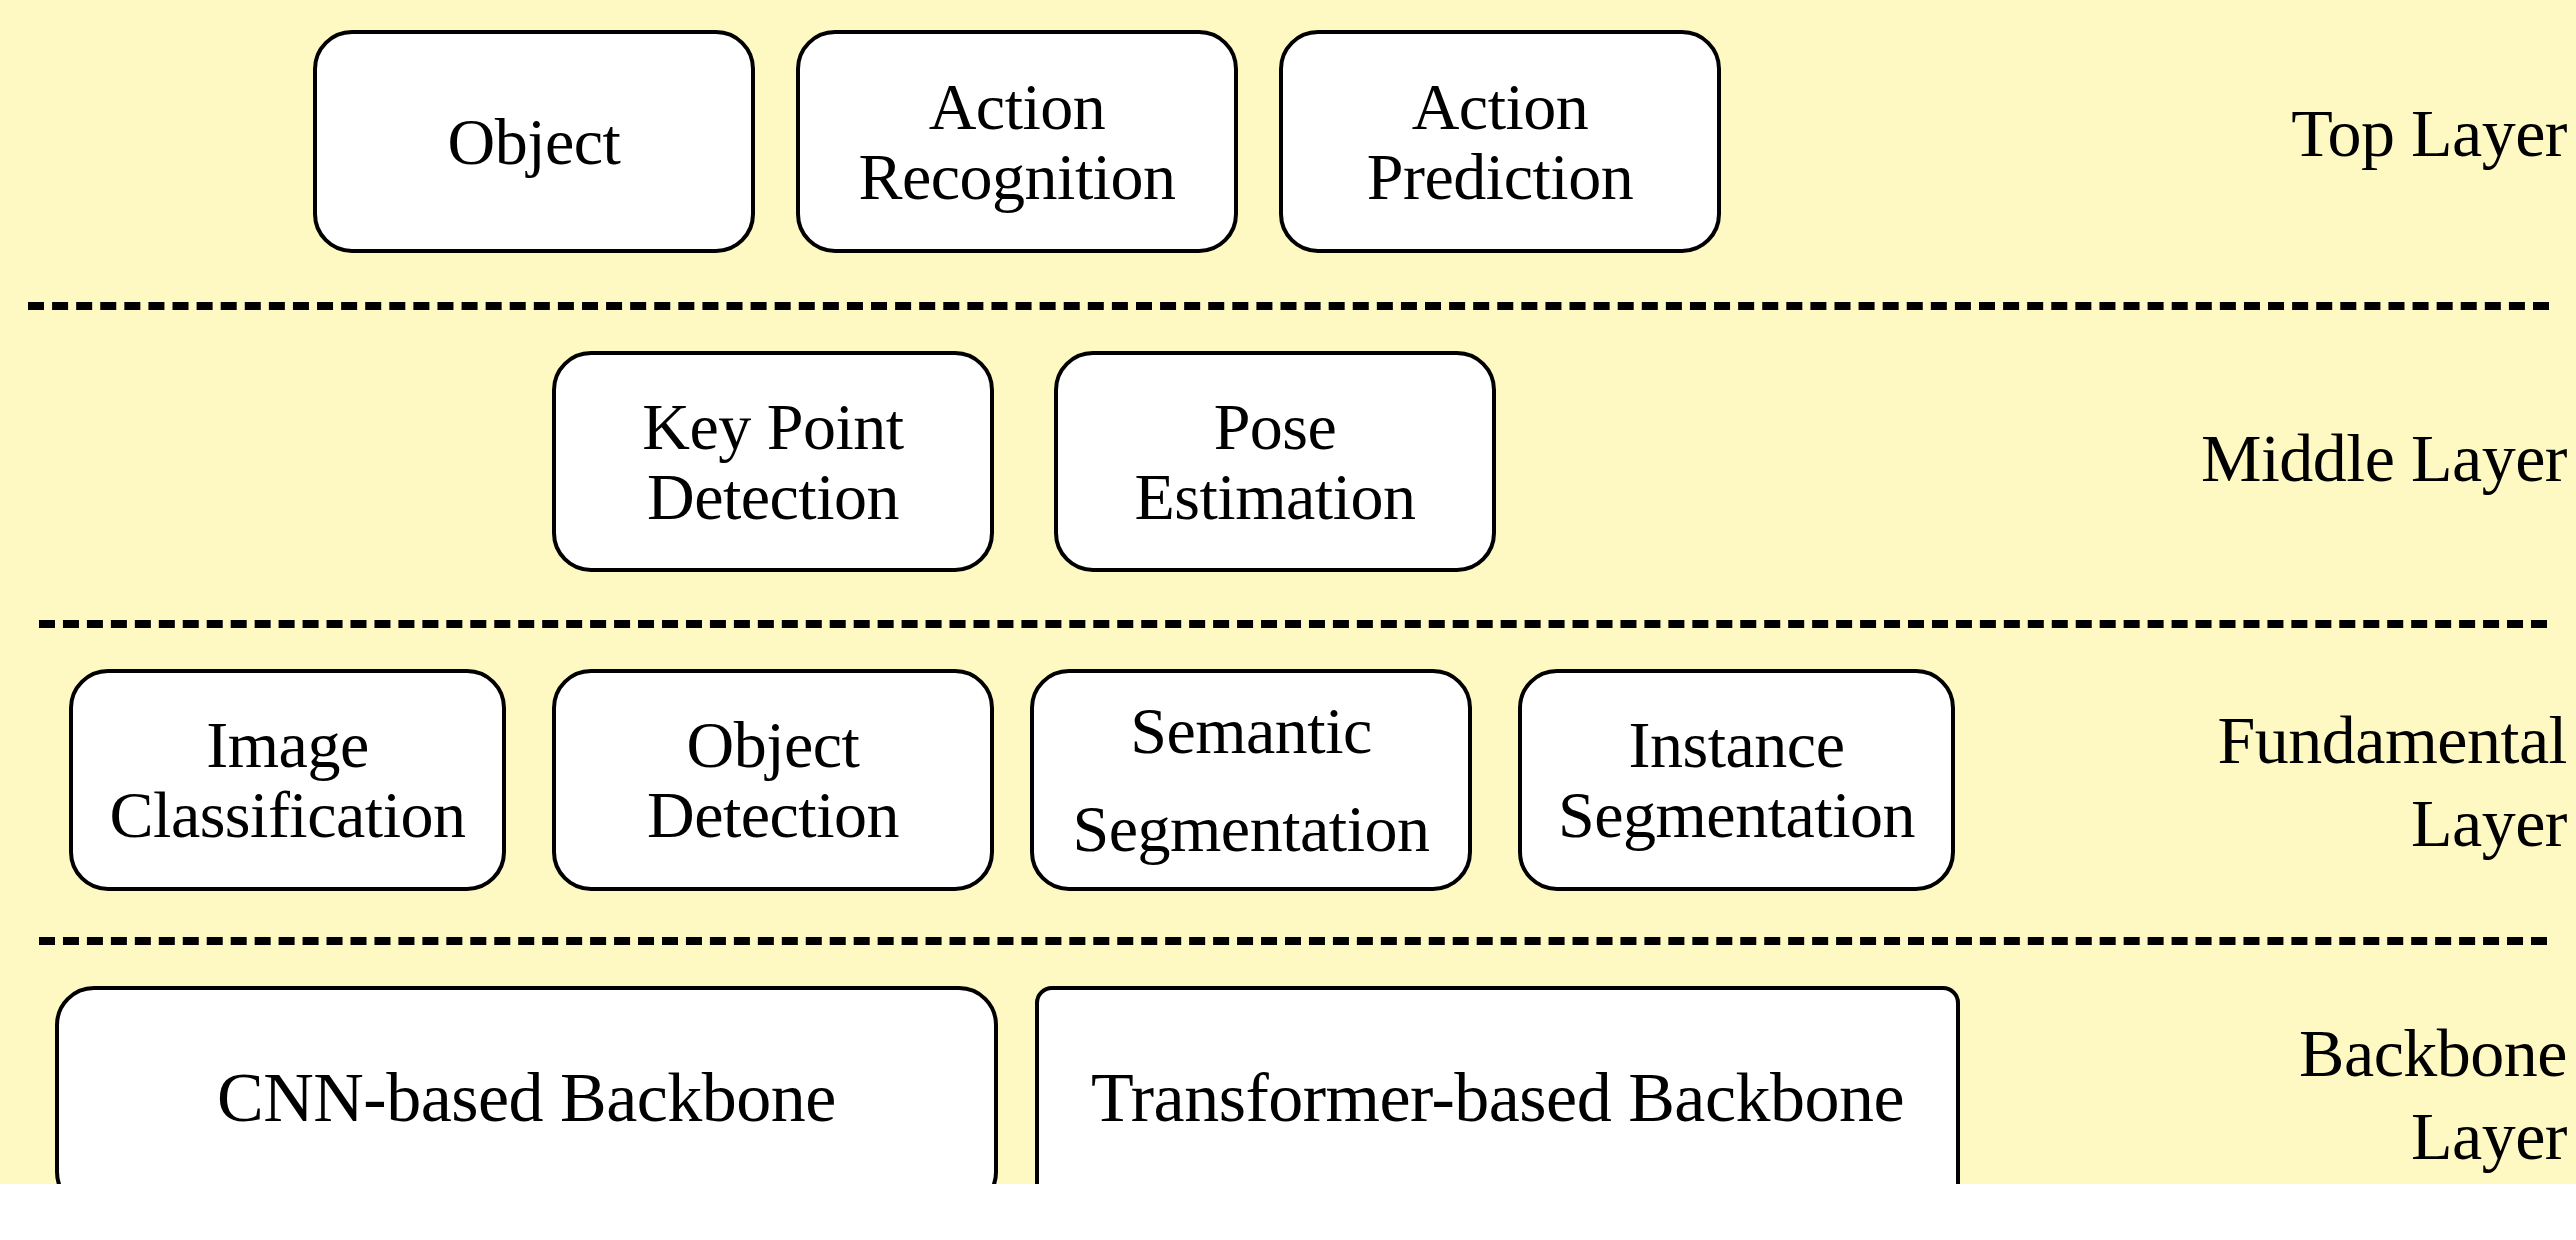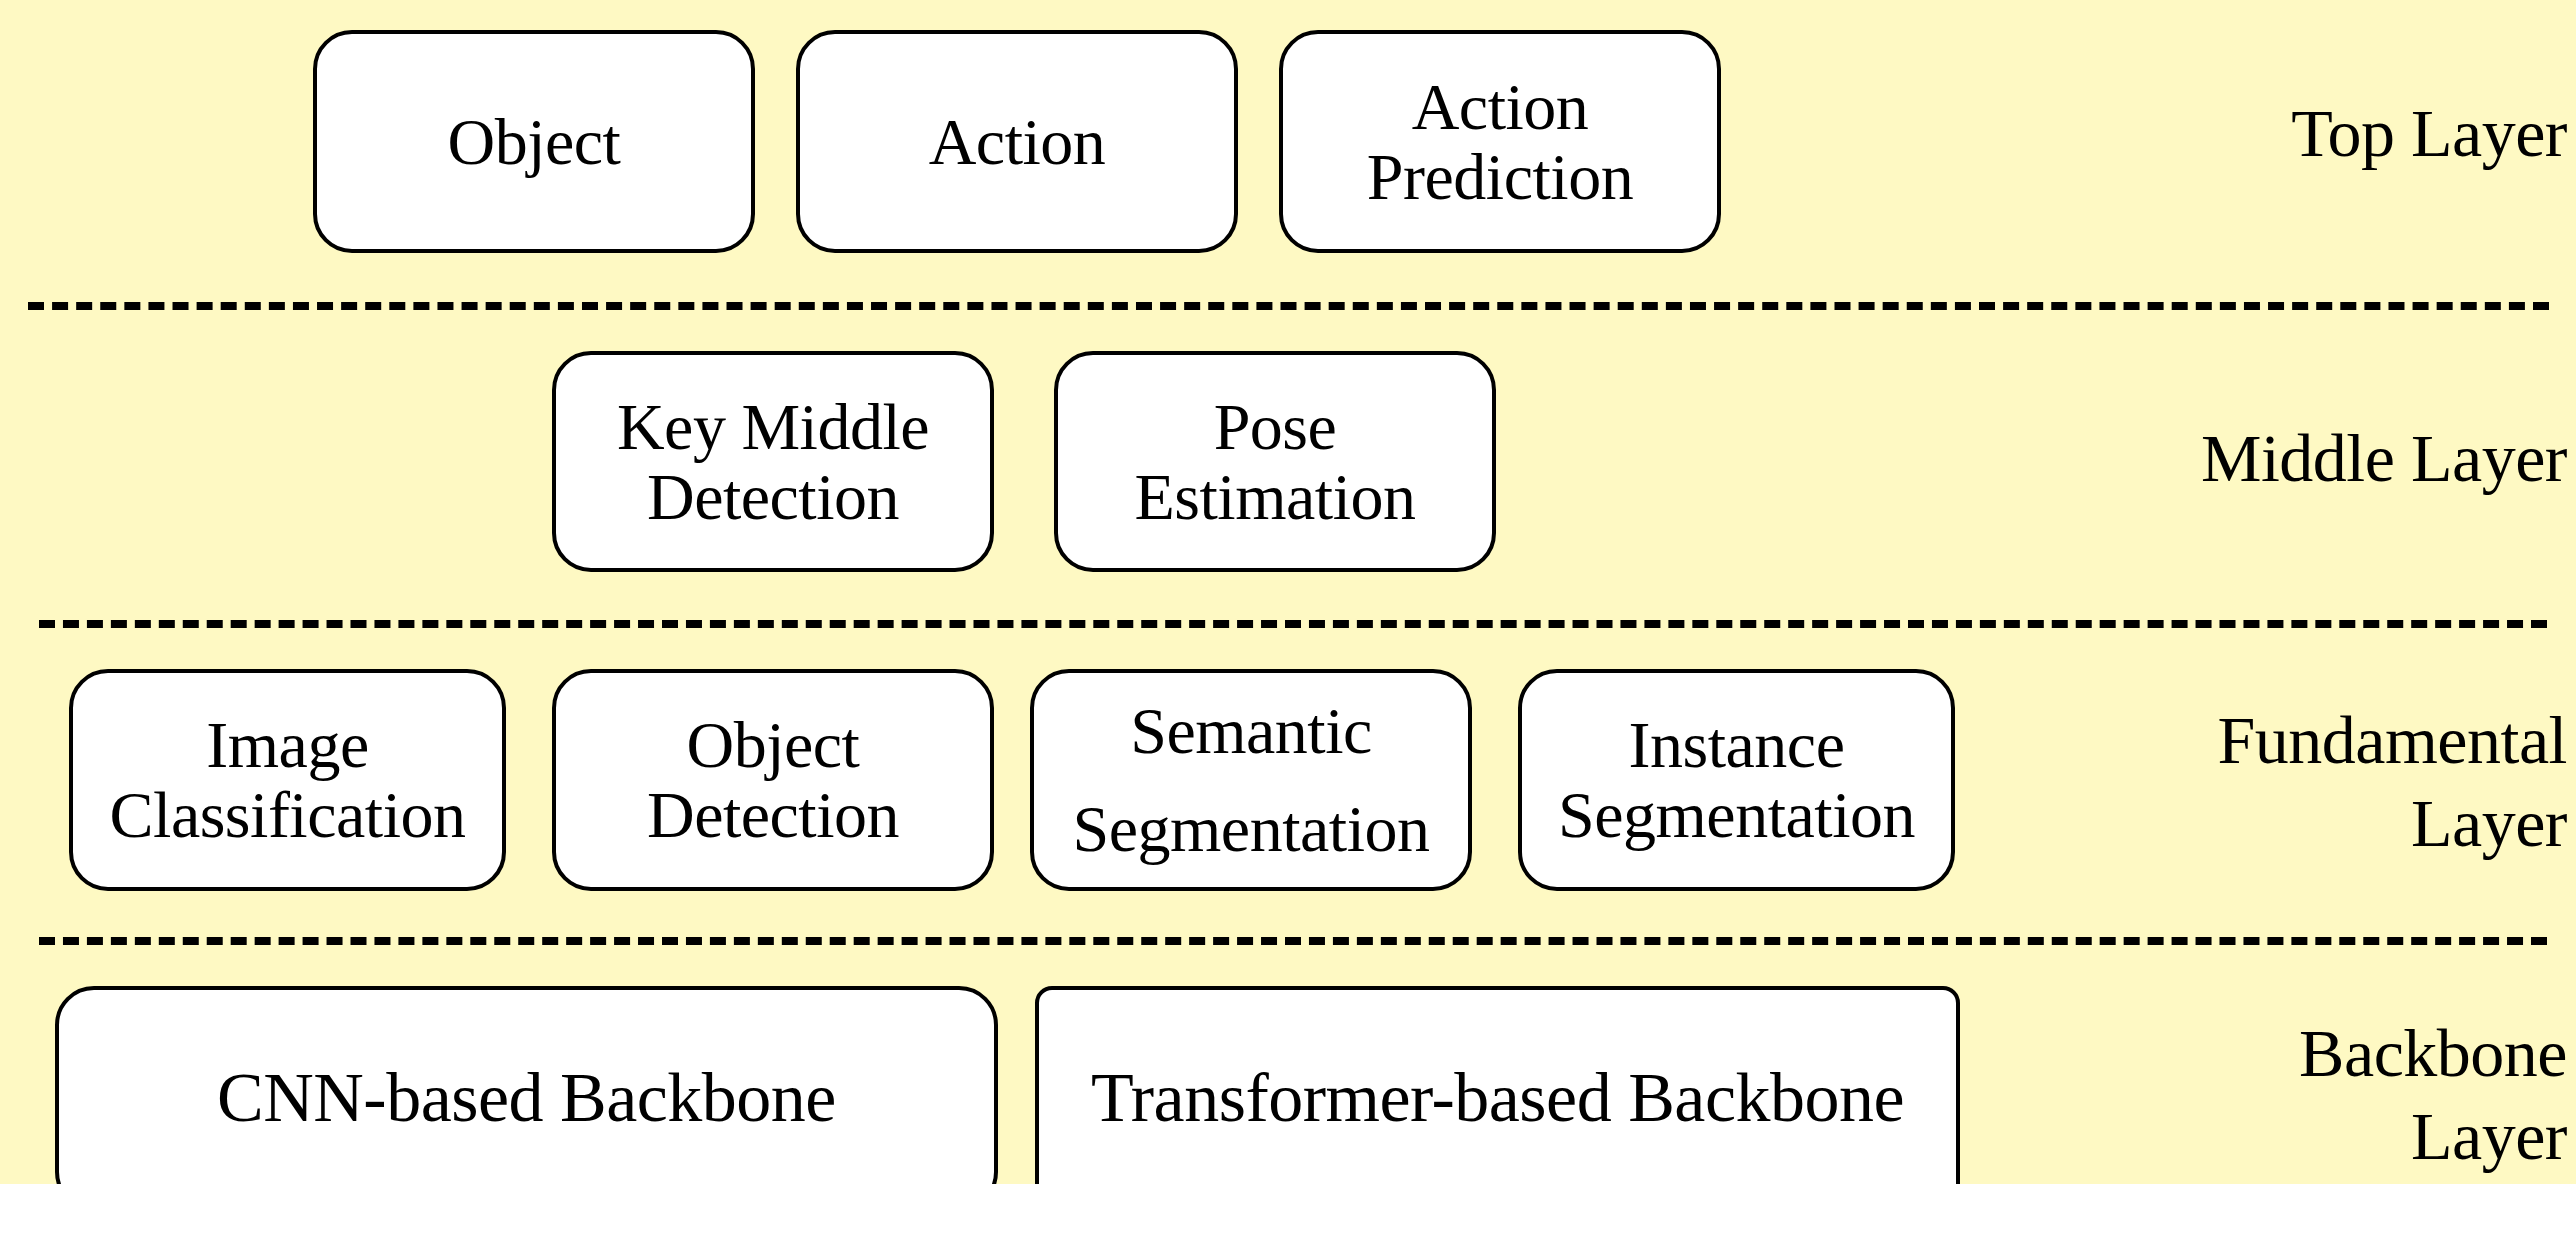--- a/index.html
+++ b/index.html
@@ -72,35 +72,36 @@
 <body>
 
 <div id="canvas">
 
   <div class="node two" style="left:313px; top:30px; width:442px; height:223px;">
     <span class="ln">Object</span>
   </div>
 
   <div class="node two" style="left:796px; top:30px; width:442px; height:223px;">
     <span class="ln">Action</span>
+    <span class="ln">Recognition</span>
   </div>
 
   <div class="node two" style="left:1279px; top:30px; width:442px; height:223px;">
     <span class="ln">Action</span>
     <span class="ln">Prediction</span>
   </div>
 
   <div class="layer-label" style="left:2015px; top:92px; width:552px;">
     <span class="ln">Top Layer</span>
   </div>
 
   <div class="divider" style="left:28px; top:302px; width:2521px;"></div>
 
   <div class="node two" style="left:552px; top:351px; width:442px; height:221px;">
-    <span class="ln">Key Middle</span>
+    <span class="ln">Key Point</span>
     <span class="ln">Detection</span>
   </div>
 
   <div class="node two" style="left:1030px; top:351px; width:442px; height:221px;margin-left:24px;">
     <span class="ln">Pose</span>
     <span class="ln">Estimation</span>
   </div>
 
   <div class="layer-label" style="left:2015px; top:417px; width:552px;">
     <span class="ln">Middle Layer</span>

